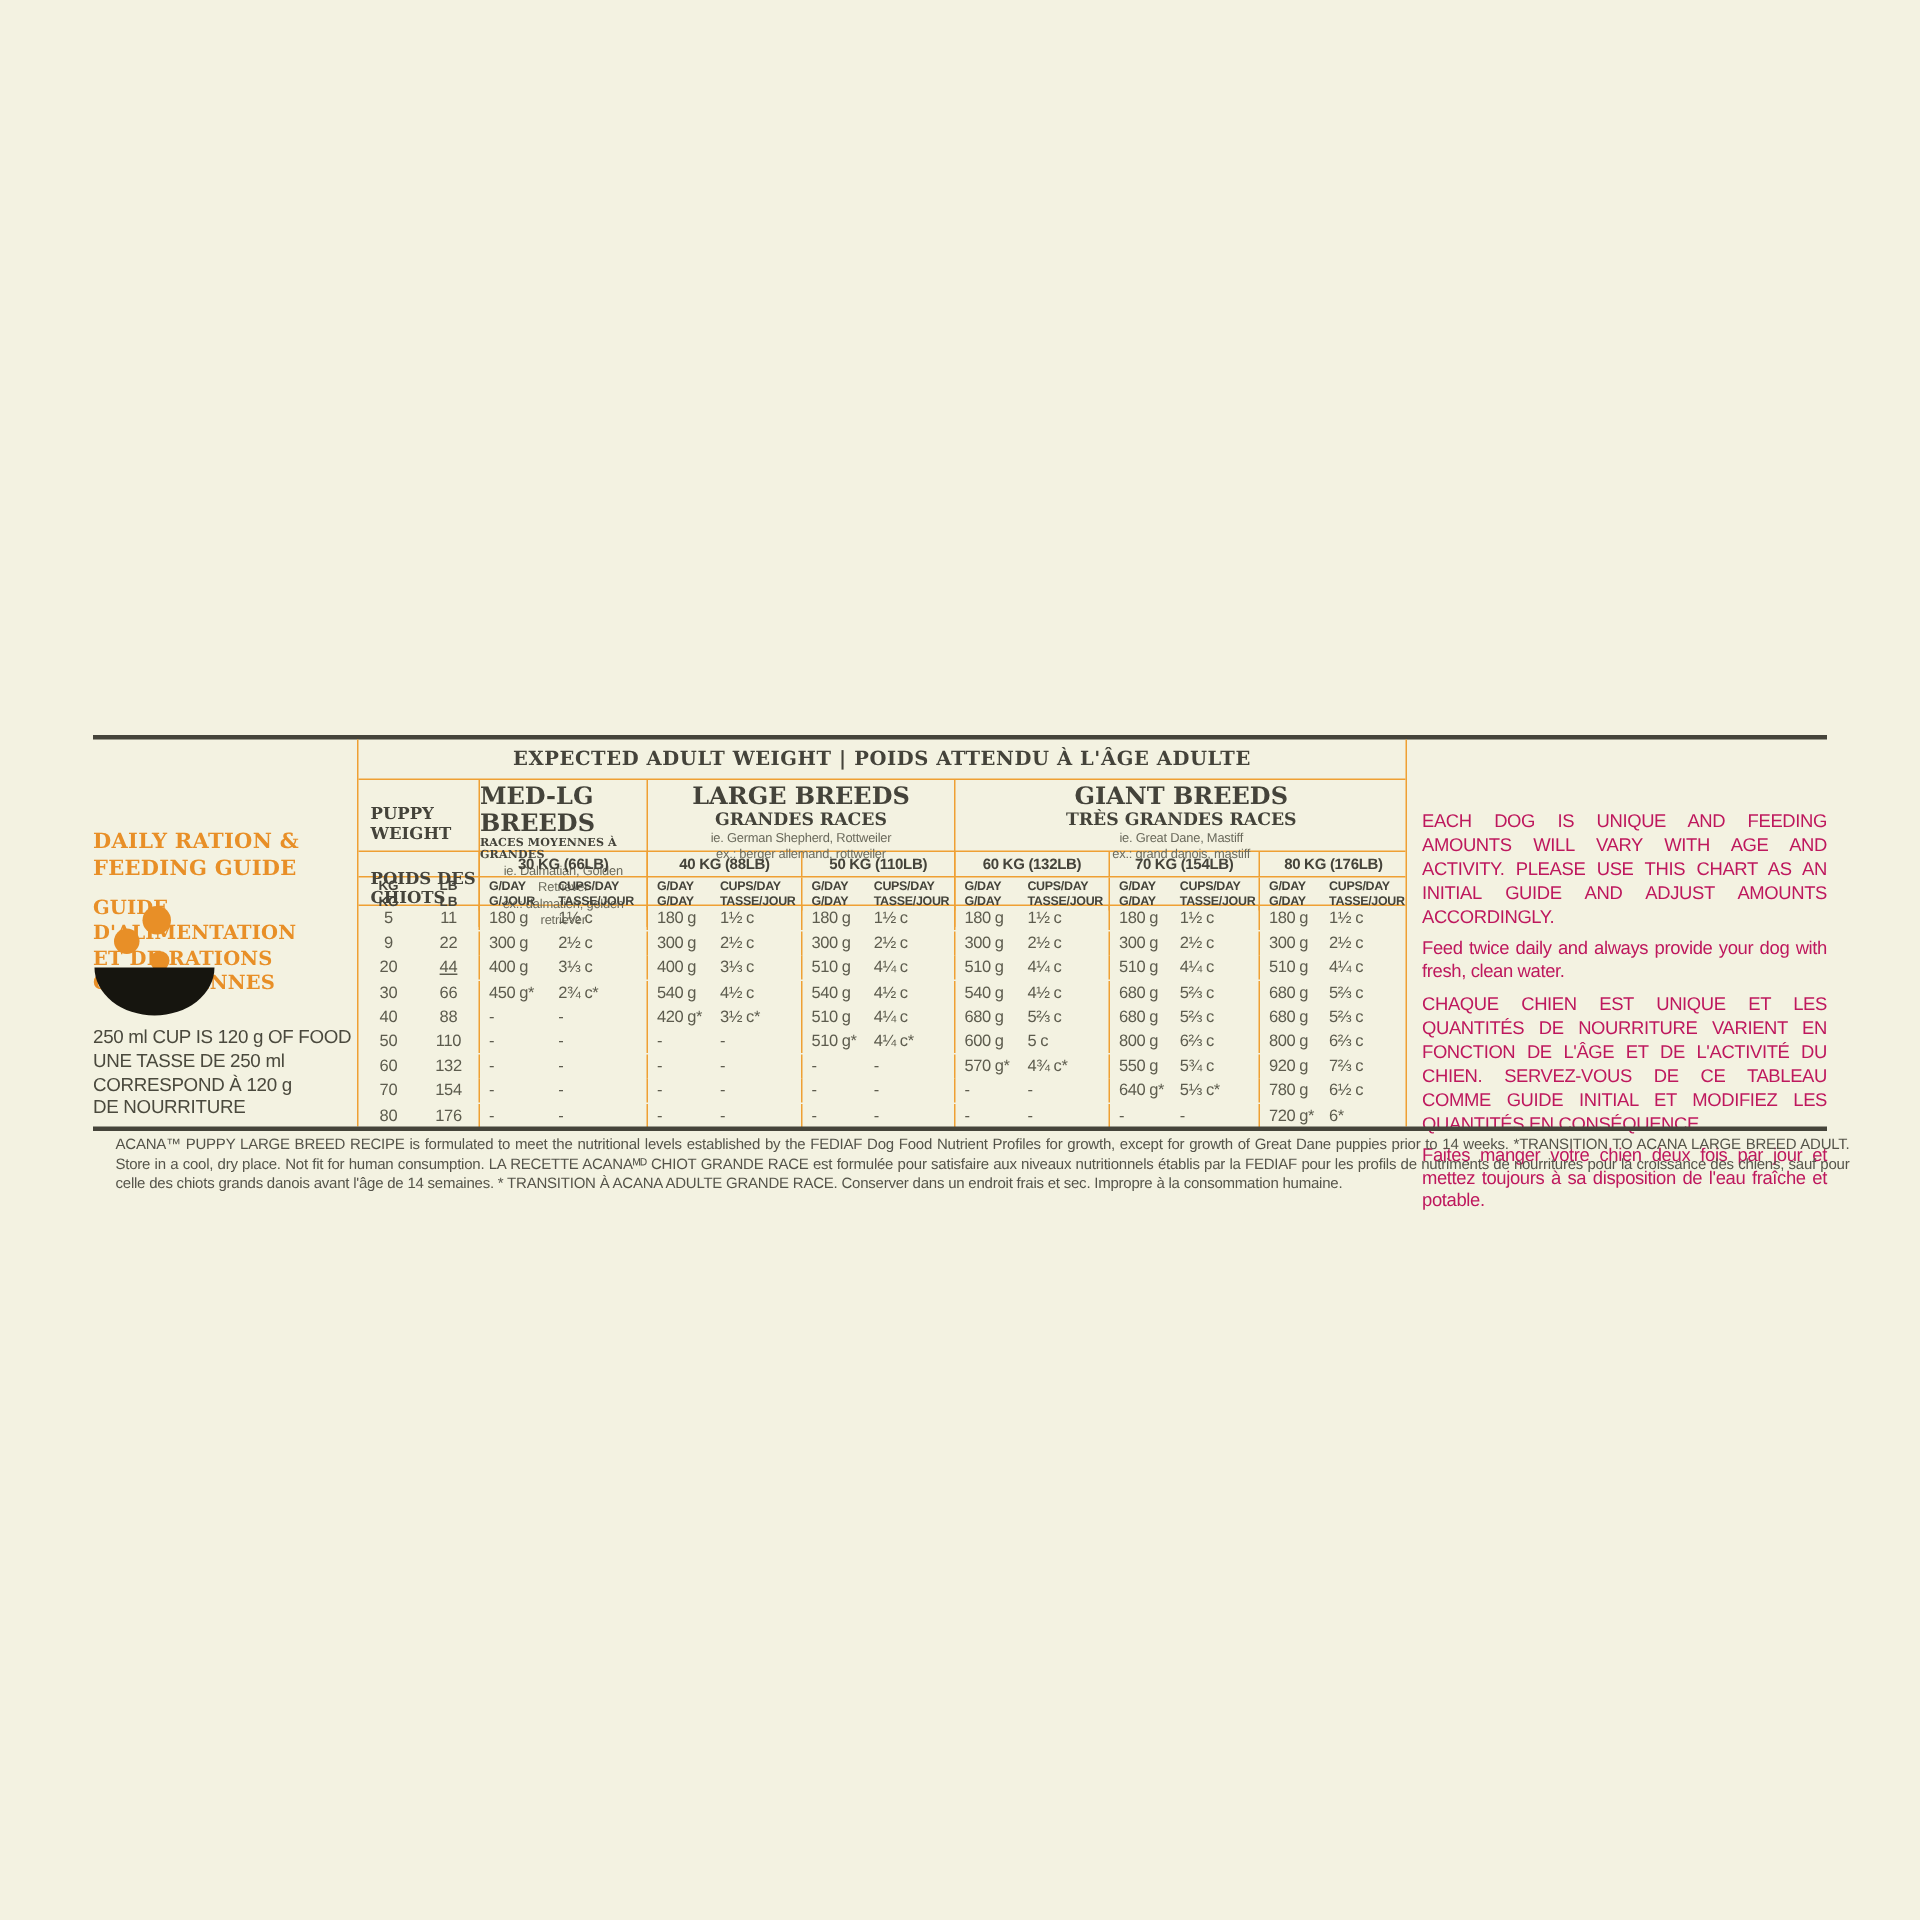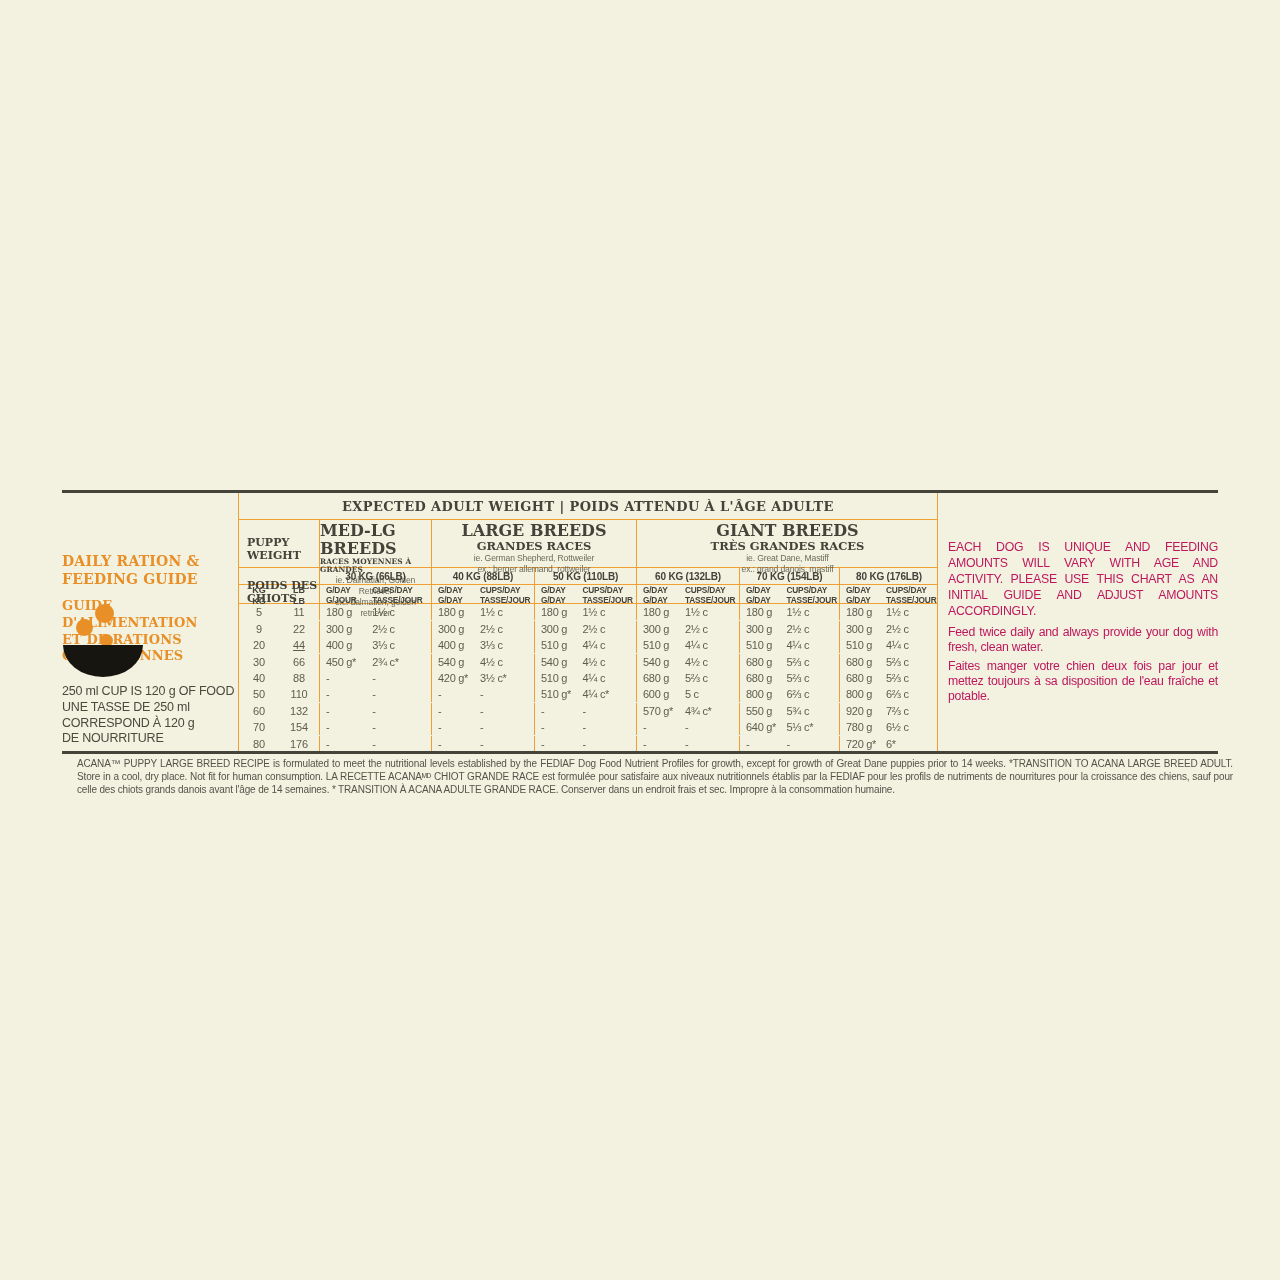--- a/index.html
+++ b/index.html
@@ -478,20 +478,21 @@
             <span class="dg" style="white-space: pre-line;">720 g*</span>
             <span class="dc" style="white-space: pre-line;">6*</span>
           </div>
         </div>
       </div>
   </div>
 
   <div class="right-panel">
     <div class="rp-caps" style="white-space: pre-line;">EACH DOG IS UNIQUE AND FEEDING AMOUNTS WILL VARY WITH AGE AND ACTIVITY. PLEASE USE THIS CHART AS AN INITIAL GUIDE AND ADJUST AMOUNTS ACCORDINGLY.</div>
     <div class="rp-body" style="white-space: pre-line;">Feed twice daily and always provide your dog with fresh, clean water.</div>
+    <div class="rp-caps" style="white-space: pre-line;">CHAQUE CHIEN EST UNIQUE ET LES QUANTITÉS DE NOURRITURE VARIENT EN FONCTION DE L'ÂGE ET DE L'ACTIVITÉ DU CHIEN. SERVEZ-VOUS DE CE TABLEAU COMME GUIDE INITIAL ET MODIFIEZ LES QUANTITÉS EN CONSÉQUENCE.</div>
     <div class="rp-body" style="white-space: pre-line;">Faites manger votre chien deux fois par jour et mettez toujours à sa disposition de l'eau fraîche et potable.</div>
   </div>
 
   <div class="rule rule-bottom"></div>
 
   <div class="footer" style="white-space: pre-line;">ACANA™ PUPPY LARGE BREED RECIPE is formulated to meet the nutritional levels established by the FEDIAF Dog Food Nutrient Profiles for growth, except for growth of Great Dane puppies prior to 14 weeks. *TRANSITION TO ACANA LARGE BREED ADULT. Store in a cool, dry place. Not fit for human consumption. LA RECETTE ACANAᴹᴰ CHIOT GRANDE RACE est formulée pour satisfaire aux niveaux nutritionnels établis par la FEDIAF pour les profils de nutriments de nourritures pour la croissance des chiens, sauf pour celle des chiots grands danois avant l'âge de 14 semaines. * TRANSITION À ACANA ADULTE GRANDE RACE. Conserver dans un endroit frais et sec. Impropre à la consommation humaine.</div>
 
 </div>
 
 </body></html>

